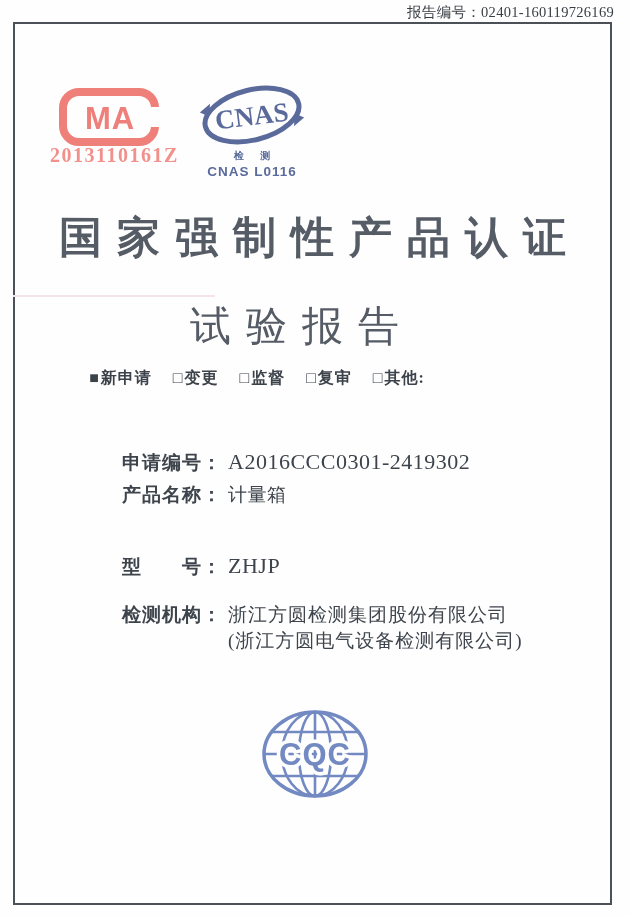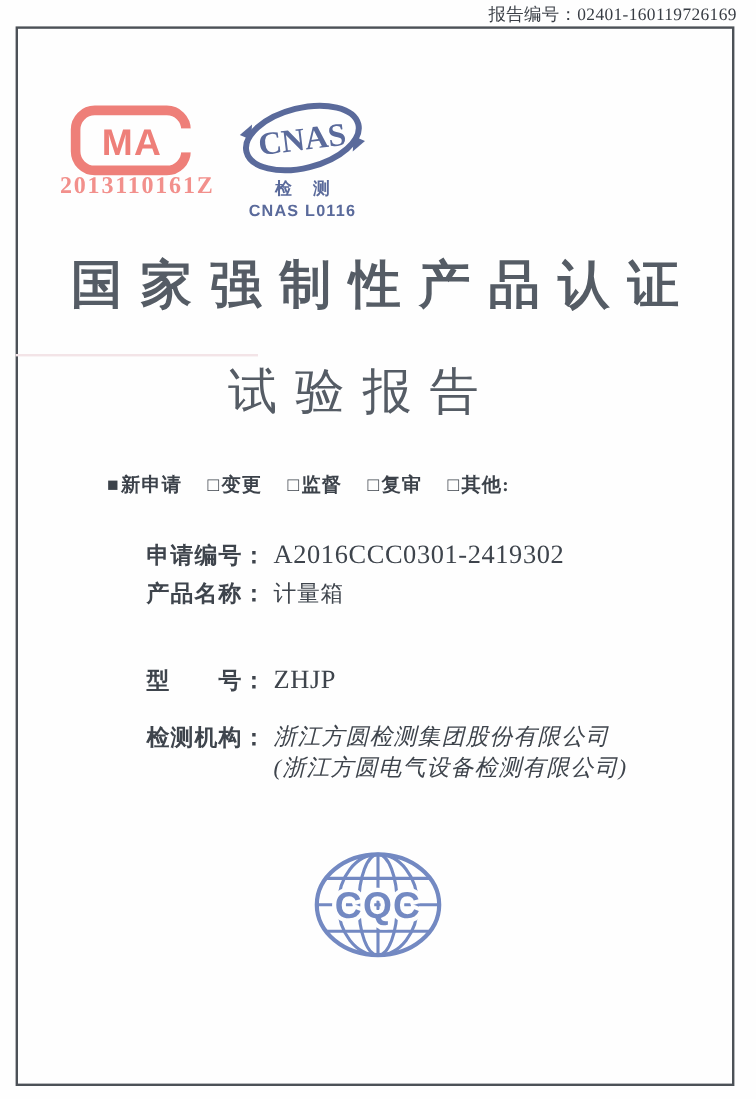--- a/index.html
+++ b/index.html
@@ -20,51 +20,51 @@
   
   .cma{position:absolute;left:50px;top:86px;width:128px;text-align:center;}
   .cma svg{display:block;margin:0 auto;}
   .cma-num{
     margin-top:-4px;font-size:20px;font-weight:600;color:#f2908c;
     letter-spacing:1.5px;font-family:"Liberation Serif","DejaVu Serif",serif;
   }
   
   .cnas{position:absolute;left:194px;top:82px;width:116px;text-align:center;color:#5a6a9b;}
   .cnas svg{display:block;margin:0 auto;}
-  .cnas-cap{font-size:14px;font-weight:bold;letter-spacing:7px;text-indent:7px;margin-top:1px;}
+  .cnas-cap{font-size:10px;font-weight:bold;letter-spacing:7px;text-indent:7px;margin-top:1px;}
   .cnas-code{font-size:13.5px;font-weight:bold;letter-spacing:1px;margin-top:1px;
     font-family:"Liberation Sans","DejaVu Sans",sans-serif;}
   
   .scan-line{position:absolute;left:13px;top:295px;width:202px;height:2px;background:#f3e4e7;}
   
   .title1{
     position:absolute;left:13px;top:209px;width:599px;text-align:center;
     font-size:43px;letter-spacing:15px;text-indent:15px;color:#555c65;font-weight:bold;
   }
   .title2{
     position:absolute;left:13px;top:299px;width:563px;text-align:center;
     font-size:41px;letter-spacing:15px;text-indent:15px;color:#555c65;
   }
   
   .checkline{
-    position:absolute;left:13px;top:394px;width:488px;text-align:center;
+    position:absolute;left:13px;top:368px;width:488px;text-align:center;
     font-size:16px;font-weight:bold;color:#3c424a;letter-spacing:1px;
   }
   .ck{margin:0 8px;white-space:nowrap;}
   .ckbox{margin-right:1px;}
   
   .field{position:absolute;left:122px;font-size:19px;color:#3e444c;}
   .flabel{font-weight:600;letter-spacing:1px;}
   .fvalue{margin-left:6px;letter-spacing:0.5px;}
   .latin{font-size:22px;letter-spacing:0.5px;}
   .f-app{top:449px;}
   .f-product{top:482px;}
   .f-model{top:553px;text-align:right;}
   .f-org{top:602px;display:flex;align-items:flex-start;}
-  .orgcol{display:flex;flex-direction:column;margin-left:6px;line-height:26px;letter-spacing:1px;font-style:italic;}
+  .orgcol{display:flex;flex-direction:column;margin-left:6px;line-height:26px;letter-spacing:1px;}
   
   .cqc{position:absolute;left:260px;top:708px;}
 </style>
 </head>
 <body>
 
 <div class="page">
 
   <div class="report-no">
     <span>报告编号：</span><span>02401-160119726169</span>

